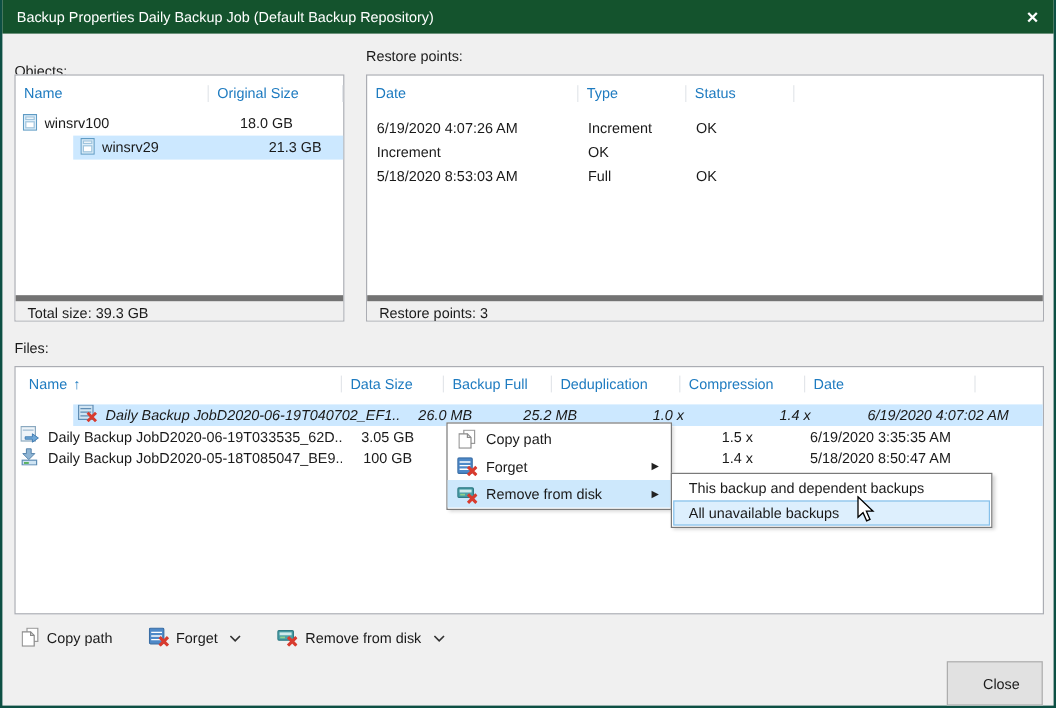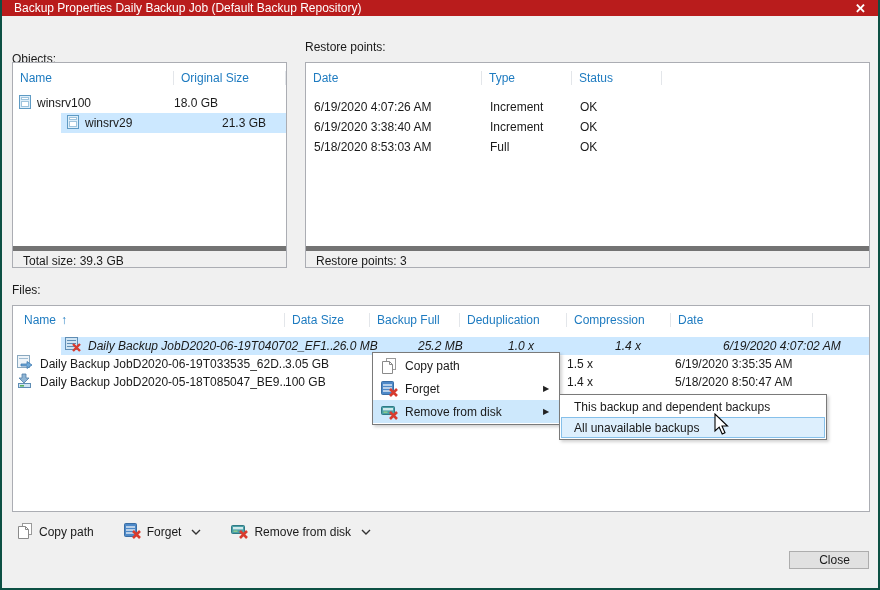--- a/index.html
+++ b/index.html
@@ -10,38 +10,38 @@
     color: #1a1a1a;
     background: #f0f0f0;
   }
   .window {
     position: relative; width: 880px; height: 590px;
     background: #f0f0f0;
     border: 2px solid #0d5044; border-top: none;
     overflow: hidden;
   }
   .titlebar {
-    position: absolute; left: -2px; top: 0; width: 880px; height: 16px;
-    background: #b91c1c; color: #fff;
+    position: absolute; left: -2px; top: 0; width: 880px; height: 28px;
+    background: #14532d; color: #fff;
     display: flex; align-items: center; padding: 0 14px;
   }
   .titlebar .close-x { margin-left: auto; font-weight: bold; font-size: 13px; cursor: default; }
   .group-label { position: absolute; color: #1a1a1a; }
   .panel { position: absolute; background: #fff; border: 1px solid #abadb3; }
   .panel-footer {
     position: absolute; left: 0; right: 0; bottom: 0; height: 21px;
     background: #f0f0f0; border-top: 5px solid #737373;
     line-height: 20px; padding-left: 10px;
   }
   .hdr { color: #1e7bc0; }
   .hdr-cell { border-right: 1px solid #e3e6ea; padding-left: 7px; display: flex; align-items: center; white-space: nowrap; overflow: hidden; }
   .row { white-space: nowrap; }
   .selected { background: #cce8ff; margin-left: 48px; }
   .italic { font-style: italic; }
-  .num { text-align: left; }
+  .num { text-align: center; }
   .cell-ellip { overflow: hidden; white-space: nowrap; }
 
   
   .objects-panel { left: 10px; top: 62px; width: 275px; height: 206px; }
   .obj-grid { display: grid; grid-template-columns: 24px 137px 1fr; align-items: center; }
   .obj-header { height: 30px; }
   .obj-header .c1 { grid-column: 1 / 3; }
   .obj-row { height: 20px; }
   .obj-row .icon-cell { display: flex; justify-content: center; }
   .obj-size { padding-right: 16px; }
@@ -82,21 +82,21 @@
   }
   .submenu-item { height: 21px; line-height: 20px; padding-left: 12px; border: 1px solid transparent; }
   .submenu-item.hl { background: #ddeffd; border: 1px solid #86c0ea; }
 
   
   .toolbar { position: absolute; left: 12px; top: 518px; height: 28px; display: flex; align-items: center; gap: 22px; }
   .tool-btn { display: flex; align-items: center; gap: 6px; padding: 2px 4px; background: transparent; border: none; font: inherit; color: #1a1a1a; }
   .chev { margin-left: 4px; display: flex; align-items: center; }
 
   .close-btn {
-    position: absolute; left: 787px; top: 551px; width: 80px; height: 18px;
+    position: absolute; left: 787px; top: 551px; width: 80px; height: 37px;
     background: #e1e1e1; border: 1px solid #adadad;
     font: inherit; color: #1a1a1a; padding-left: 11px;
   }
   .cursor { position: absolute; left: 712px; top: 413px; z-index: 50; }
 </style>
 </head>
 <body>
 
 <div class="window">
 
@@ -151,21 +151,20 @@
     </div>
     <div class="rp-rows">
       <div class="rp-grid rp-row row">
         <div>6/19/2020 4:07:26 AM</div>
         <div>Increment</div>
         <div>OK</div>
         <div></div>
           <div></div>
       </div>
       <div class="rp-grid rp-row row">
-        <div>6/19/2020 3:38:40 AM</div>
         <div>Increment</div>
         <div>OK</div>
         <div></div>
           <div></div>
       </div>
       <div class="rp-grid rp-row row">
         <div>5/18/2020 8:53:03 AM</div>
         <div>Full</div>
         <div>OK</div>
         <div></div>

